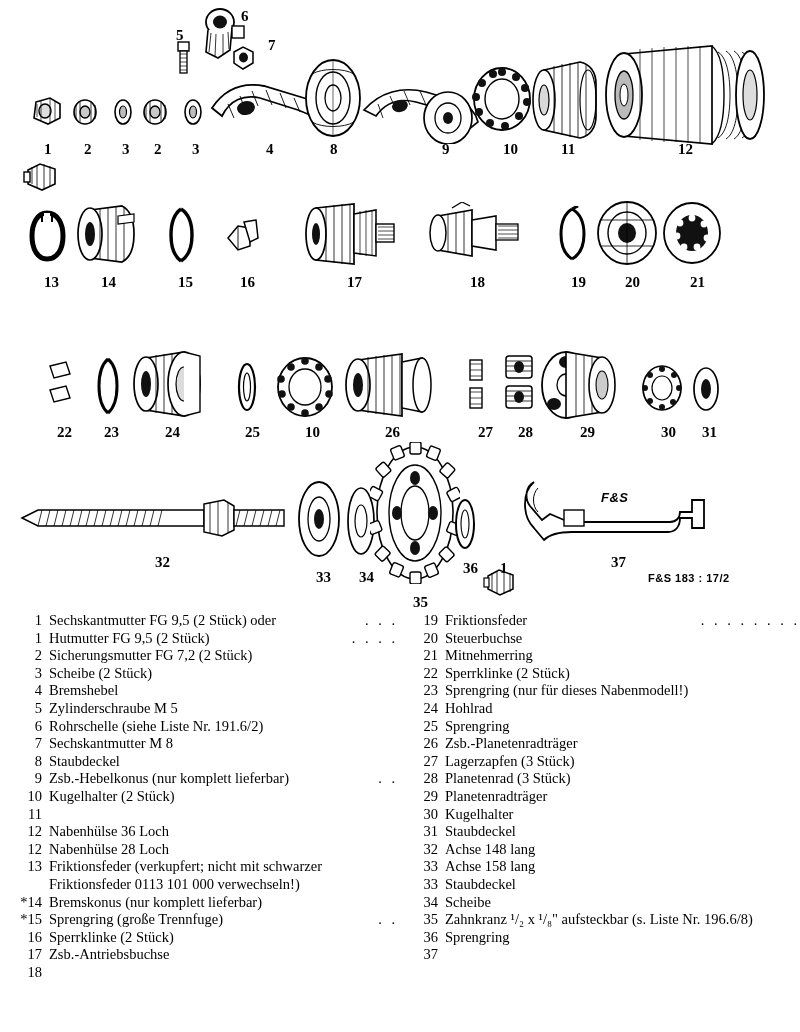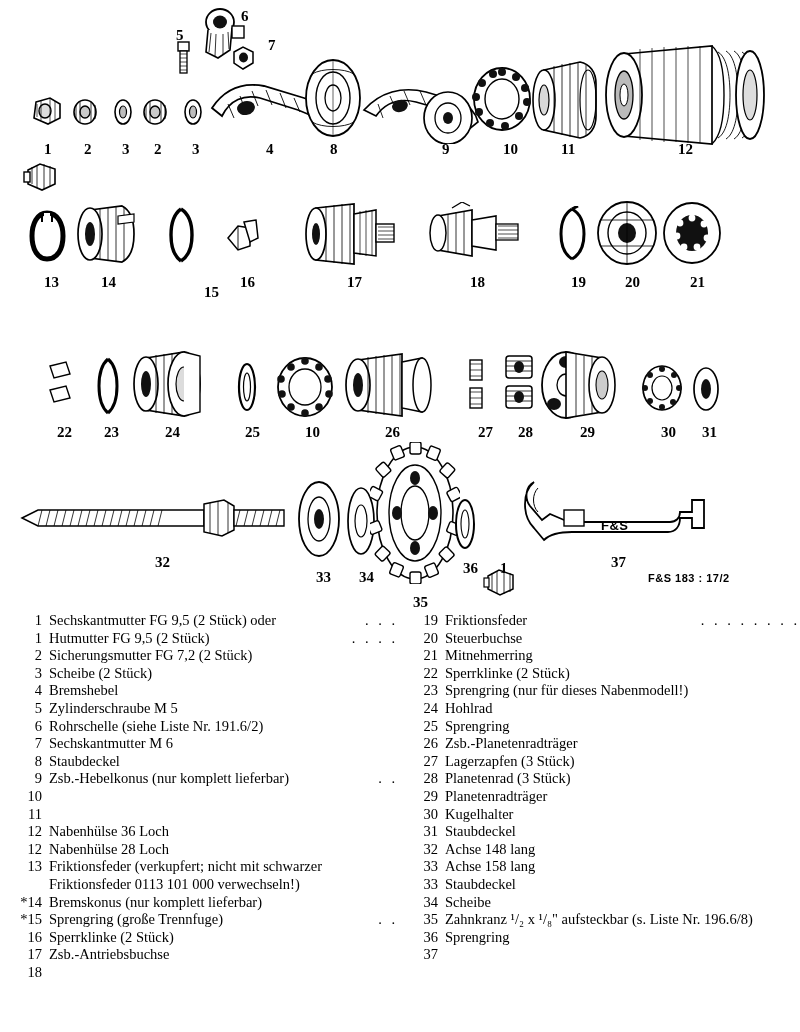--- a/index.html
+++ b/index.html
@@ -450,41 +450,41 @@
       <polygon points="6,10 17,4 31,9 31,23 18,29 6,23" fill="#fff" stroke="#000" stroke-width="1.5"></polygon>
       <path d="M10,7 L10,24 M15,5 L15,27 M22,5 L22,28 M28,7 L28,26" stroke="#000" stroke-width="0.8"></path>
       <rect x="2" y="12" width="5" height="9" fill="#fff" stroke="#000" stroke-width="1.2"></rect>
     </svg>
 
     <svg class="part" style="left:520px;top:476px" width="190" height="76" viewBox="0 0 190 76">
       <path d="M14,6 C6,10 4,22 10,30 L22,44 L30,38 L44,44 L58,46 L150,46 C156,46 160,42 160,36 L172,36 L172,24 L184,24 L184,52 L172,52 L172,42 L160,42 C160,50 156,56 148,56 L52,56 C40,56 30,58 24,64 L14,52 C2,40 2,16 14,6 Z" fill="#fff" stroke="#000" stroke-width="1.8"></path>
       <rect x="44" y="34" width="20" height="16" fill="#fff" stroke="#000" stroke-width="1.4"></rect>
       <path d="M18,12 C12,18 12,30 18,36" fill="none" stroke="#000" stroke-width="1"></path>
     </svg>
-    <div class="stamp" style="left:601px;top:518px;font-size:13px;">F&amp;S</div>
+    <div class="stamp" style="left:601px;top:490px;font-size:13px;font-style:italic">F&amp;S</div>
     <div class="stamp" style="left:648px;top:572px">F&amp;S 183 : 17/2</div>
 
     <div id="callout-layer">
         <div class="callout" style="left: 44px; top: 142px;">1</div>
         <div class="callout" style="left: 84px; top: 142px;">2</div>
         <div class="callout" style="left: 122px; top: 142px;">3</div>
         <div class="callout" style="left: 154px; top: 142px;">2</div>
         <div class="callout" style="left: 192px; top: 142px;">3</div>
         <div class="callout" style="left: 266px; top: 142px;">4</div>
         <div class="callout" style="left: 330px; top: 142px;">8</div>
         <div class="callout" style="left: 442px; top: 142px;">9</div>
         <div class="callout" style="left: 503px; top: 142px;">10</div>
         <div class="callout" style="left: 561px; top: 142px;">11</div>
         <div class="callout" style="left: 678px; top: 142px;">12</div>
         <div class="callout" style="left: 176px; top: 28px;">5</div>
         <div class="callout" style="left: 241px; top: 9px;">6</div>
         <div class="callout" style="left: 268px; top: 38px;">7</div>
         <div class="callout" style="left: 44px; top: 275px;">13</div>
         <div class="callout" style="left: 101px; top: 275px;">14</div>
-        <div class="callout" style="left: 178px; top: 285px; margin-left: 26px;">15</div>
+        <div class="callout" style="left: 178px; top: 275px;">15</div>
         <div class="callout" style="left: 240px; top: 275px;">16</div>
         <div class="callout" style="left: 347px; top: 275px;">17</div>
         <div class="callout" style="left: 470px; top: 275px;">18</div>
         <div class="callout" style="left: 571px; top: 275px;">19</div>
         <div class="callout" style="left: 625px; top: 275px;">20</div>
         <div class="callout" style="left: 690px; top: 275px;">21</div>
         <div class="callout" style="left: 57px; top: 425px;">22</div>
         <div class="callout" style="left: 104px; top: 425px;">23</div>
         <div class="callout" style="left: 165px; top: 425px;">24</div>
         <div class="callout" style="left: 245px; top: 425px;">25</div>
@@ -532,33 +532,34 @@
         <div class="lrow">
           <span class="lnum">5</span>
           <span class="ltext">Zylinderschraube M 5</span>
         </div>
         <div class="lrow">
           <span class="lnum">6</span>
           <span class="ltext">Rohrschelle (siehe Liste Nr. 191.6/2)</span>
         </div>
         <div class="lrow">
           <span class="lnum">7</span>
-          <span class="ltext">Sechskantmutter M 6</span>
+          <span class="ltext">Sechskantmutter M 8</span>
         </div>
         <div class="lrow">
           <span class="lnum">8</span>
           <span class="ltext">Staubdeckel</span>
         </div>
         <div class="lrow">
           <span class="lnum">9</span>
           <span class="ltext">Zsb.-Hebelkonus (nur komplett lieferbar)</span>
           <span class="dots">. .</span>
         </div>
         <div class="lrow">
           <span class="lnum">10</span>
+          <span class="ltext">Kugelhalter (2 Stück)</span>
         </div>
         <div class="lrow">
           <span class="lnum">11</span>
         </div>
         <div class="lrow">
           <span class="lnum">12</span>
           <span class="ltext">Nabenhülse 36 Loch</span>
         </div>
         <div class="lrow">
           <span class="lnum">12</span>

